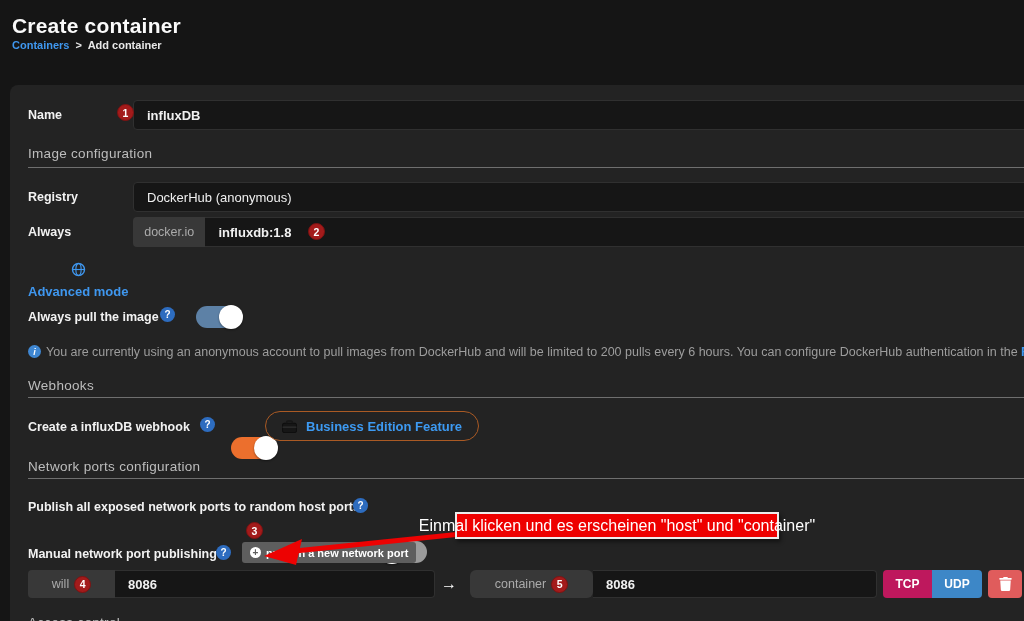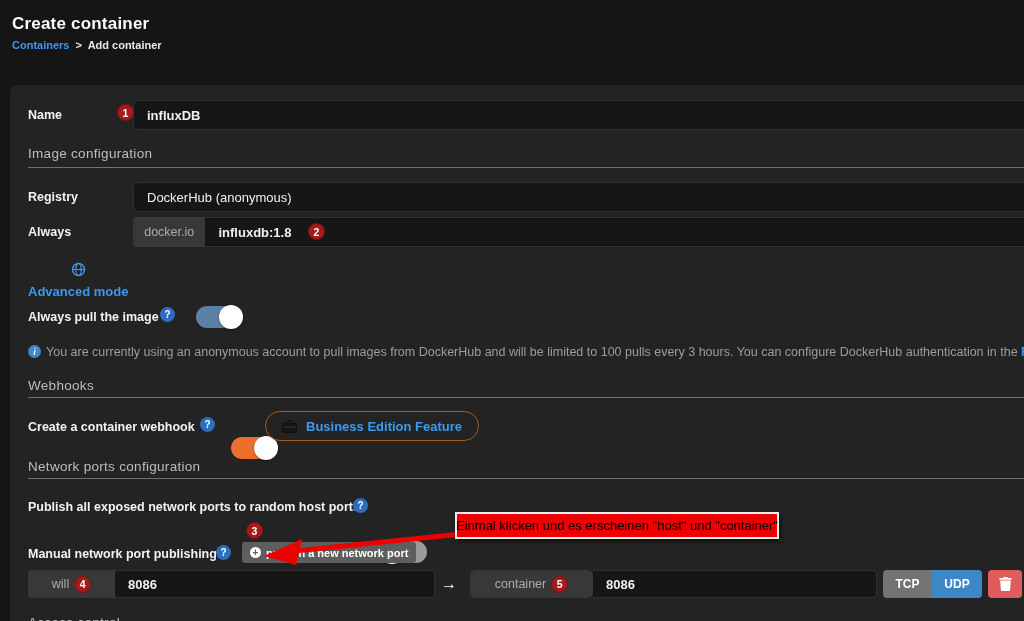--- a/index.html
+++ b/index.html
@@ -4,21 +4,21 @@
 <style>
   * { box-sizing: border-box; margin: 0; padding: 0; }
   html, body { background: #151515; }
   body {
     width: 1024px; height: 621px; overflow: hidden; position: relative;
     font-family: "Liberation Sans", sans-serif; color: #f0f0f0;
   }
   .abs { position: absolute; }
 
   
-  .page-title { left: 12px; top: 14px; font-size: 17px; font-weight: 700; color: #fafafa; letter-spacing: .2px; }
+  .page-title { left: 12px; top: 14px; font-size: 21px; font-weight: 700; color: #fafafa; letter-spacing: .2px; }
   .breadcrumb { left: 12px; top: 39px; font-size: 11px; font-weight: 700; color: #e8e8e8; }
   .breadcrumb .crumb-link { color: #3f97ef; cursor: pointer; }
   .breadcrumb .sep { margin: 0 3px; }
 
   
   .panel { left: 10px; top: 85px; width: 1034px; height: 560px; background: #232323; border-radius: 8px 0 0 0; }
 
   .field-label { font-size: 12.5px; font-weight: 700; color: #f2f2f2; white-space: nowrap; }
 
   .section-title { font-size: 13.5px; color: #bdbdbd; letter-spacing: .3px; white-space: nowrap; }
@@ -84,33 +84,33 @@
   }
 
   .port-addon { border-radius: 4px 0 0 4px; background: #383838; height: 28px; }
   .port-input { height: 28px; border-radius: 0 4px 4px 0; border-left: none; font-weight: 700; }
   .map-arrow { font-size: 16px; font-weight: 700; color: #fff; }
 
   .proto-btn {
     height: 28px; border: none; color: #fff; font-size: 12px; font-weight: 700; cursor: pointer;
     font-family: "Liberation Sans", sans-serif;
   }
-  .proto-tcp { width: 49px; background: #737373; border-radius: 4px 0 0 4px; }
+  .proto-tcp { width: 49px; background: #be185d; border-radius: 4px 0 0 4px; }
   .proto-udp { width: 50px; background: #3d87c7; border-radius: 0 4px 4px 0; }
   .trash-btn {
     width: 34px; height: 28px; background: #e05c5c; border: none; border-radius: 4px; cursor: pointer;
     display: flex; align-items: center; justify-content: center;
   }
 
   .annotation-box {
     left: 455px; top: 512px; width: 324px; height: 27px; background: #ee0000;
     border: 2px solid #ededed; box-shadow: 2px 3px 4px rgba(0,0,0,.45);
     display: flex; align-items: center; justify-content: center; z-index: 6;
   }
-  .annotation-box span { color: #000000; font-size: 13px; white-space: nowrap; }
+  .annotation-box span { color: #ffffff; font-size: 16px; white-space: nowrap; }
   .arrow-svg { left: 240px; top: 505px; z-index: 5; pointer-events: none; }
   .c1 { left: 117px; top: 104px; z-index: 2; }
   .c2 { left: 308px; top: 223px; z-index: 2; }
   .c3 { left: 246px; top: 522px; z-index: 7; }
 </style>
 </head>
 <body>
 
 <div class="abs page-title">Create container</div>
 <div class="abs breadcrumb">
@@ -150,27 +150,27 @@
 </div>
 
 <div class="abs field-label" style="left:28px; top:310px;">Always pull the image</div>
 <span class="abs help-icon" style="left:160px; top:307px;">?</span>
 <div class="abs toggle blue" style="left:196px; top:306px;">
   <div class="knob"></div>
 </div>
 
 <span class="abs info-icon" style="left:28px; top:345px;">i</span>
 <div class="abs info-text" style="left:46px; top:345px;">
-  <span>You are currently using an anonymous account to pull images from DockerHub and will be limited to 100 pulls every 3 hours. You can configure DockerHub authentication in the </span><span class="reg-link">Registries</span>
+  <span>You are currently using an anonymous account to pull images from DockerHub and will be limited to 200 pulls every 6 hours. You can configure DockerHub authentication in the </span><span class="reg-link">Registries</span>
 </div>
 
 <div class="abs section-title" style="left:28px; top:378px;">Webhooks</div>
 <div class="abs hline" style="left:28px; top:397px; width:1012px;"></div>
 
-<div class="abs field-label" style="left:28px; top:420px;">Create a container webhook</div>
+<div class="abs field-label" style="left:28px; top:420px;">Create a influxDB webhook</div>
 <span class="abs help-icon" style="left:200px; top:417px;">?</span>
 <div class="abs toggle orange" style="left:231px; top:415px;">
   <div class="knob"></div>
 </div>
 <div class="abs be-badge" style="left:265px; top:411px;">
   <svg width="15" height="13" viewBox="0 0 16 14">
     <rect x="0.5" y="3.5" width="15" height="10" rx="1.6" fill="#161616" stroke="#0d0d0d"></rect>
     <path d="M5 3.5 V2 a1 1 0 0 1 1-1 h4 a1 1 0 0 1 1 1 V3.5" fill="none" stroke="#161616" stroke-width="1.6"></path>
     <rect x="0.5" y="7" width="15" height="1.4" fill="#2e2e2e"></rect>
   </svg>

